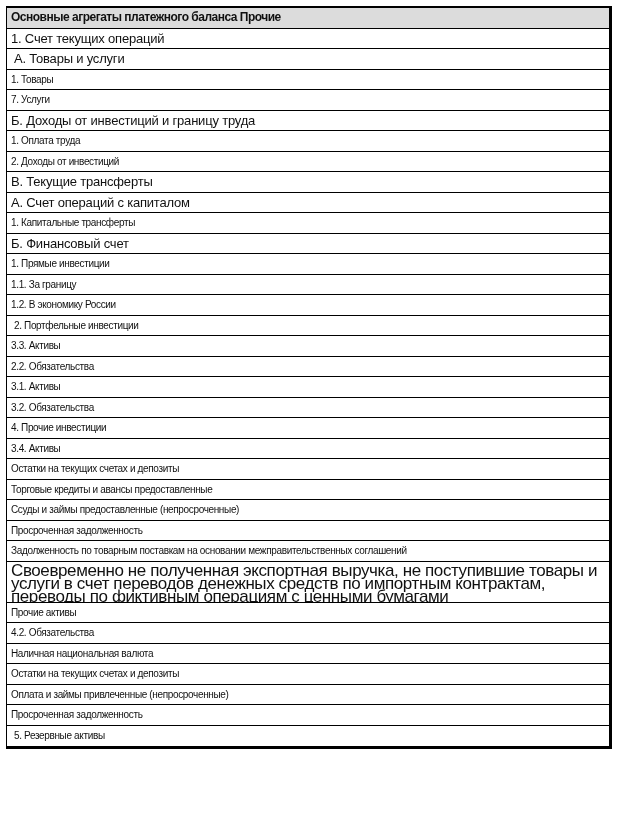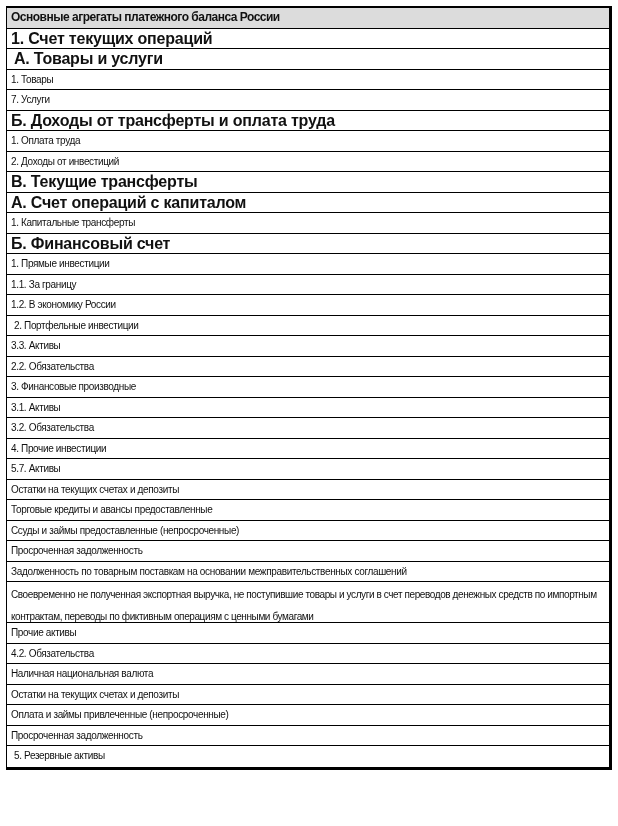--- a/index.html
+++ b/index.html
@@ -39,62 +39,61 @@
       transform-origin: left center;
     }
     .row:last-child { border-bottom: none; }
     .row.header {
       background: #dcdcdc;
       font-weight: bold;
       font-size: 12px;
       letter-spacing: -0.5px;
     }
     .row.bold {
-      font-weight: bold;
-      font-size: 16px;
+      font-weight: normal;
+      font-size: 13px;
       letter-spacing: -0.2px;
     }
     .row.indent { padding-left: 7px; }
     .row.double {
       height: 41px;
-      line-height: 22px;
+      line-height: 13px;
       padding-top: 2px;
       white-space: normal;
-      font-size: 10px;
+      font-size: 17px;
       letter-spacing: -0.4px;
     }
   </style>
 </head>
 <body>
 
 <div class="tbl">
-  <div class="row header">Основные агрегаты платежного баланса России</div>
+  <div class="row header">Основные агрегаты платежного баланса Прочие</div>
   <div id="rows">
       <div class="row bold">1. Счет текущих операций</div>
       <div class="row bold indent">А. Товары и услуги</div>
       <div class="row ">1. Товары</div>
       <div class="row ">7. Услуги</div>
-      <div class="row bold">Б. Доходы от трансферты и оплата труда</div>
+      <div class="row bold">Б. Доходы от инвестиций и границу труда</div>
       <div class="row ">1. Оплата труда</div>
       <div class="row ">2. Доходы от инвестиций</div>
       <div class="row bold">В. Текущие трансферты</div>
       <div class="row bold">А. Счет операций с капиталом</div>
       <div class="row ">1. Капитальные трансферты</div>
       <div class="row bold">Б. Финансовый счет</div>
       <div class="row ">1. Прямые инвестиции</div>
       <div class="row ">1.1. За границу</div>
       <div class="row ">1.2. В экономику России</div>
       <div class="row indent">2. Портфельные инвестиции</div>
       <div class="row ">3.3. Активы</div>
       <div class="row ">2.2. Обязательства</div>
-      <div class="row ">3. Финансовые производные</div>
       <div class="row ">3.1. Активы</div>
       <div class="row ">3.2. Обязательства</div>
       <div class="row ">4. Прочие инвестиции</div>
-      <div class="row ">5.7. Активы</div>
+      <div class="row ">3.4. Активы</div>
       <div class="row ">Остатки на текущих счетах и депозиты</div>
       <div class="row ">Торговые кредиты и авансы предоставленные</div>
       <div class="row ">Ссуды и займы предоставленные (непросроченные)</div>
       <div class="row ">Просроченная задолженность</div>
       <div class="row ">Задолженность по товарным поставкам на основании межправительственных соглашений</div>
       <div class="row double">Своевременно не полученная экспортная выручка, не поступившие товары и услуги в счет переводов денежных средств по импортным контрактам, переводы по фиктивным операциям с ценными бумагами</div>
       <div class="row ">Прочие активы</div>
       <div class="row ">4.2. Обязательства</div>
       <div class="row ">Наличная национальная валюта</div>
       <div class="row ">Остатки на текущих счетах и депозиты</div>

